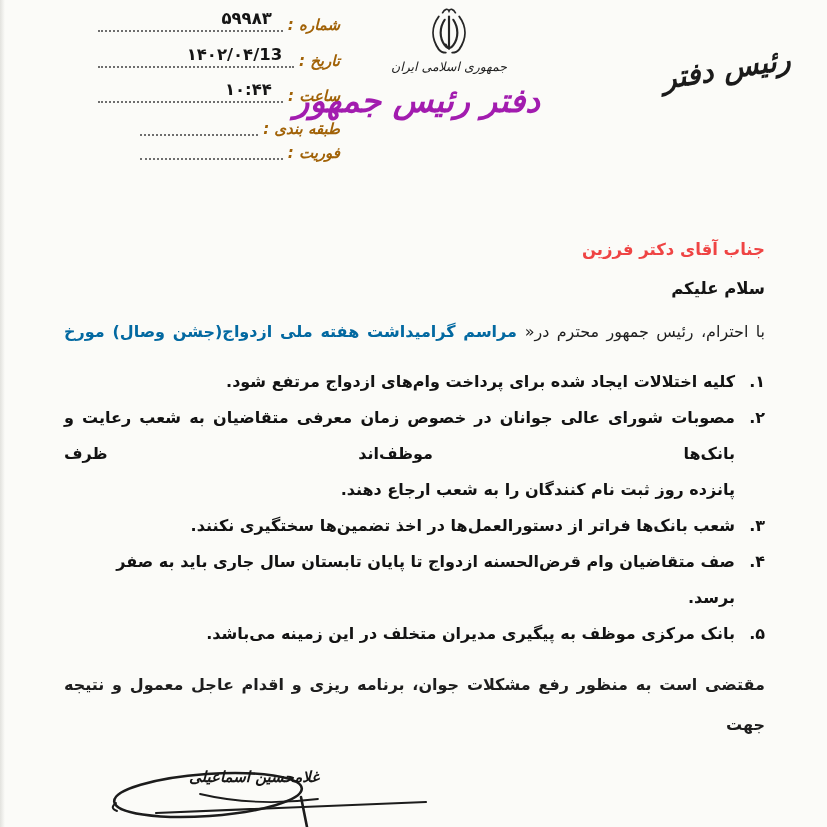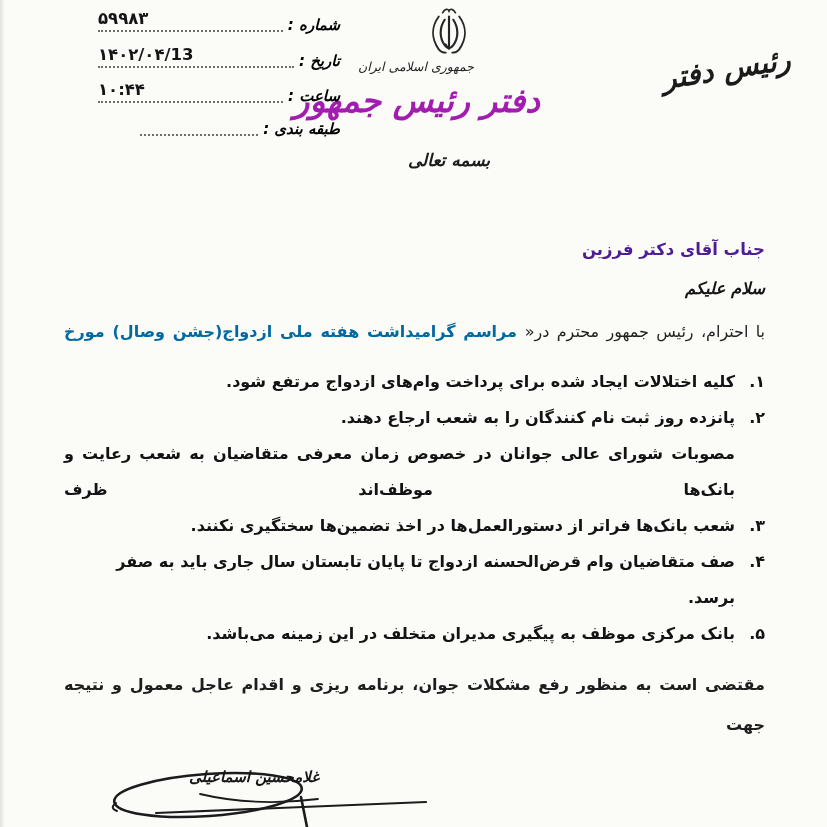--- a/index.html
+++ b/index.html
@@ -13,49 +13,49 @@
     content:"";position:absolute;left:0;top:0;bottom:0;width:5px;
     background:linear-gradient(to right,#e2e2de,rgba(255,255,255,0));z-index:5;
   }
   
   .office-note{
     position:absolute;top:52px;right:26px;width:150px;
     font-size:29px;font-style:italic;font-weight:600;color:#1b1b1b;
     transform:rotate(-9deg);text-align:center;white-space:nowrap;letter-spacing:1px;
   }
   
-  .letterhead{position:absolute;top:2px;left:358px;width:182px;text-align:left;}
+  .letterhead{position:absolute;top:2px;left:358px;width:182px;text-align:center;}
   .emblem{display:block;margin:0 auto;}
   .org1{font-size:12.5px;font-style:italic;font-weight:500;margin-top:1px;white-space:nowrap;color:#222;}
   .org2{font-size:33px;font-style:italic;font-weight:700;margin-top:9px;white-space:nowrap;color:#a21caf;line-height:1.1;}
   .besmeleh{
     position:absolute;top:150px;left:358px;width:182px;text-align:center;
     font-size:17px;font-style:italic;font-weight:600;color:#1b1b1b;
   }
   
   .meta{position:absolute;top:12px;left:98px;width:242px;}
   .meta-row{display:flex;direction:rtl;align-items:flex-end;height:24px;}
   .meta-row.g1{margin-bottom:12px;}
   .meta-row.g2{margin-bottom:11px;}
   .meta-row.g3{margin-bottom:9px;}
   .meta-row.g4{}
   .meta-label{
-    font-size:15px;font-style:italic;font-weight:600;color:#000000;
+    font-size:15px;font-style:italic;font-weight:600;color:#a16207;
     white-space:nowrap;padding-left:5px;line-height:22px;text-align:right;
   }
   .meta-line{flex:1;position:relative;border-bottom:2px dotted #6e6e6e;height:7px;margin-bottom:4px;}
   .meta-row.short .meta-line{margin-left:42px;}
   .meta-value{
-    position:absolute;bottom:2px;left:0;right:6%;text-align:left;
+    position:absolute;bottom:2px;left:0;right:6%;text-align:right;
     font-weight:700;font-size:16.5px;color:#151515;white-space:nowrap;direction:rtl;
   }
   
   .body{position:absolute;top:230px;right:62px;left:64px;font-size:16px;color:#1e1e1e;}
-  .recip{font-weight:700;font-size:16.5px;line-height:39px;text-align:right;color:#4c1d95;}
-  .salutation{font-weight:700;font-size:16.5px;line-height:39px;text-align:right;color:#141414;font-style:italic;}
+  .recip{font-weight:700;font-size:16.5px;line-height:39px;text-align:right;color:#ef4444;}
+  .salutation{font-weight:700;font-size:16.5px;line-height:39px;text-align:right;color:#141414;}
   .para-line{line-height:38px;text-align:right;}
   .intro{margin-top:5px;}
   .just{text-align:justify;text-align-last:justify;text-justify:inter-word;}
   .b{font-weight:700;color:#0369a1;}
   .directives{margin-top:13px;font-weight:700;color:#131313;}
   .li{display:flex;direction:rtl;align-items:flex-start;line-height:36px;}
   .li-num{flex:0 0 30px;white-space:nowrap;}
   .li-text{flex:1;}
   .li-line{text-align:right;}
   .li-line.just{text-align:justify;text-align-last:justify;}
@@ -80,21 +80,20 @@
         <path d="M42 33 C32 48 32 66 42 80 C44 83 47 85 50 86"></path>
         <path d="M58 33 C68 48 68 66 58 80 C56 83 53 85 50 86"></path>
         <path d="M31 27 C17 46 17 68 31 88 C34 92 39 94 44 94" stroke-width="3.6"></path>
         <path d="M69 27 C83 46 83 68 69 88 C66 92 61 94 56 94" stroke-width="3.6"></path>
       </g>
     </svg>
     <div class="org1">جمهوری اسلامی ایران</div>
     <div class="org2">دفتر رئیس جمهور</div>
   </div>
 
-  <div class="besmeleh">بسمه تعالی</div>
 
   <div class="meta">
     <div class="meta-row g1">
       <span class="meta-label">شماره :</span>
       <span class="meta-line">
         <span class="meta-value">۵۹۹۸۳</span>
       </span>
     </div>
     <div class="meta-row g2">
       <span class="meta-label">تاریخ :</span>
@@ -107,42 +106,48 @@
       <span class="meta-line">
         <span class="meta-value">۱۰:۴۴</span>
       </span>
     </div>
     <div class="meta-row g4 short">
       <span class="meta-label">طبقه بندی :</span>
       <span class="meta-line">
         <span class="meta-value"></span>
       </span>
     </div>
+    <div class="meta-row short">
+      <span class="meta-label">فوریت :</span>
+      <span class="meta-line">
+        <span class="meta-value"></span>
+      </span>
+    </div>
   </div>
 
   <div class="body">
     <div class="recip">جناب آقای دکتر فرزین</div>
     <div class="salutation">سلام علیکم</div>
 
     <div class="intro">
       <div class="para-line just"><span>با احترام، رئیس جمهور محترم در«</span><span class="b"> مراسم گرامیداشت هفته ملی ازدواج(جشن وصال) مورخ</span></div>
     </div>
 
     <div class="directives">
       <div class="li">
         <span class="li-num">۱.</span>
         <div class="li-text">
             <div class="li-line">کلیه اختلالات ایجاد شده برای پرداخت وام‌های ازدواج مرتفع شود.</div>
           </div>
       </div>
       <div class="li">
         <span class="li-num">۲.</span>
         <div class="li-text">
+          <div class="li-line just">مصوبات شورای عالی جوانان در خصوص زمان معرفی متقاضیان به شعب رعایت و بانک‌ها موظف‌اند ظرف</div>
           <div class="li-line">پانزده روز ثبت نام کنندگان را به شعب ارجاع دهند.</div>
-          <div class="li-line just">مصوبات شورای عالی جوانان در خصوص زمان معرفی متقاضیان به شعب رعایت و بانک‌ها موظف‌اند ظرف</div>
         </div>
       </div>
       <div class="li">
         <span class="li-num">۳.</span>
         <div class="li-text">
             <div class="li-line">شعب بانک‌ها فراتر از دستورالعمل‌ها در اخذ تضمین‌ها سختگیری نکنند.</div>
           </div>
       </div>
       <div class="li">
         <span class="li-num">۴.</span>

